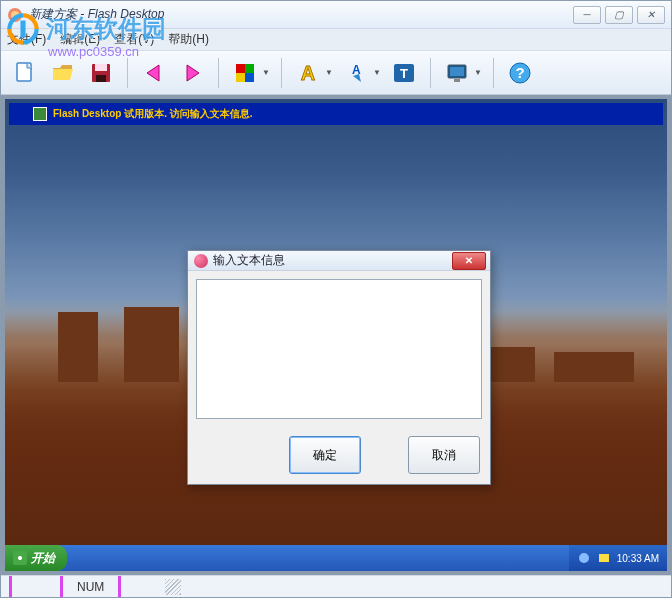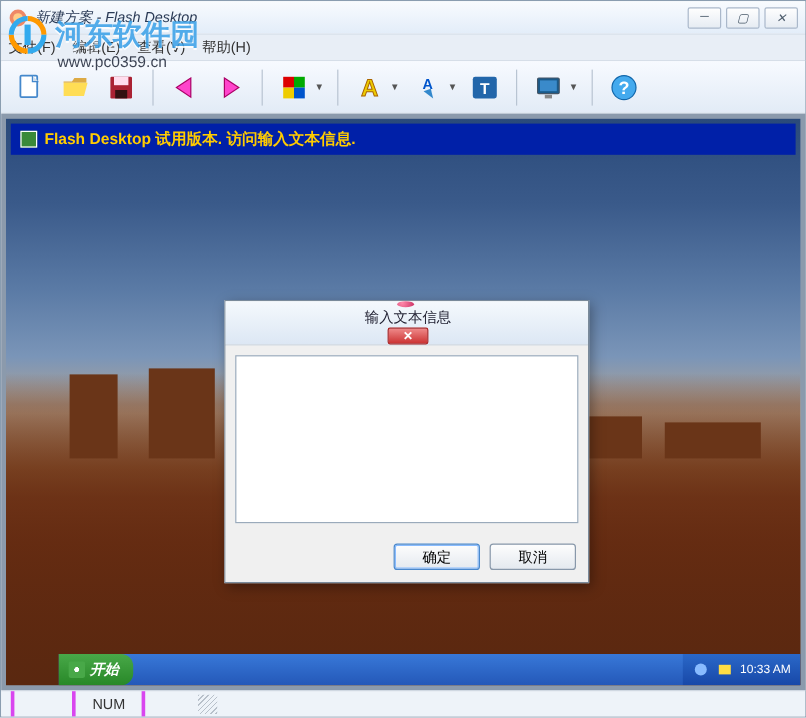--- a/index.html
+++ b/index.html
@@ -25,50 +25,50 @@
 .workspace { flex: 1; background: #8b9aac; padding: 4px; position: relative; overflow: hidden; }
 .canvas { width: 100%; height: 100%; position: relative; background: linear-gradient(to bottom, #2a4a7a 0%, #3a5a8a 15%, #5a7aa5 30%, #7a95b8 42%, #b8a590 52%, #9a6a40 62%, #7a4020 75%, #5a2a10 100%); overflow: hidden; }
 .terrain { position: absolute; bottom: 0; left: 0; right: 0; height: 55%; background: linear-gradient(to bottom, transparent 0%, rgba(110,50,20,0.4) 10%, rgba(100,40,15,0.8) 40%, #5a2810 100%); }
 .rock-formation { position: absolute; bottom: 40%; background: #6a3518; }
 .rock1 { left: 8%; width: 40px; height: 70px; }
 .rock2 { left: 18%; width: 55px; height: 75px; }
 .rock3 { left: 30%; width: 35px; height: 55px; }
 .rock4 { right: 20%; width: 90px; height: 35px; }
 .rock5 { right: 5%; width: 80px; height: 30px; }
 
-.trial-banner { position: absolute; top: 4px; left: 4px; right: 4px; background: #0020a8; color: #ffcc00; font-weight: bold; font-size: 13px; padding: 4px 8px; display: flex; align-items: center; white-space: nowrap; }
+.trial-banner { position: absolute; top: 4px; left: 4px; right: 4px; background: #0020a8; color: #ffcc00; font-weight: bold; font-size: 10px; padding: 4px 24px; display: flex; align-items: center; white-space: nowrap; }
 .trial-banner .sys-icon { width: 14px; height: 14px; background: #3a8a3a; border: 1px solid #fff; margin-right: 6px; flex-shrink: 0; }
 .trial-banner a { color: #ffcc00; text-decoration: underline; margin: 0 4px; }
 
-.taskbar-embed { position: absolute; bottom: 0; left: 0; right: 0; height: 26px; background: linear-gradient(to bottom, #3878d8, #2458b8); display: flex; align-items: center; margin-left: 44px; }
+.taskbar-embed { position: absolute; bottom: 0; left: 0; right: 0; height: 26px; background: linear-gradient(to bottom, #3878d8, #2458b8); display: flex; align-items: center; }
 .start-btn { height: 100%; padding: 0 12px 0 8px; background: linear-gradient(to bottom, #48a848, #288828); color: #fff; font-weight: bold; font-style: italic; display: flex; align-items: center; gap: 4px; border-radius: 0 10px 10px 0; font-size: 12px; }
 .start-btn::before { content: ""; width: 14px; height: 14px; background: radial-gradient(circle, #fff 20%, transparent 22%), #48a848; border-radius: 2px; }
 .taskbar-embed .tray { margin-left: auto; height: 100%; padding: 12px 8px; background: linear-gradient(to bottom, #2a68c8, #1848a8); display: flex; align-items: center; gap: 6px; color: #fff; font-size: 10px; }
 .tray .tray-icon { width: 14px; height: 14px; }
 
 .dialog { position: absolute; top: 155px; left: 186px; width: 304px; background: #f0f0f0; border: 1px solid #7a8a9a; box-shadow: 2px 3px 10px rgba(0,0,0,0.35); }
-.dialog-titlebar { height: 37px; background: linear-gradient(#f5f9fd, #dce7f4); display: flex; align-items: center; padding: 0 4px 0 6px; border-bottom: 1px solid #c8d2de; flex-direction: column; }
+.dialog-titlebar { height: 20px; background: linear-gradient(#f5f9fd, #dce7f4); display: flex; align-items: center; padding: 0 4px 0 6px; border-bottom: 1px solid #c8d2de; }
 .dialog-titlebar .d-icon { width: 14px; height: 14px; border-radius: 50%; background: radial-gradient(circle at 30% 30%, #f8a, #c36); margin-right: 5px; }
 .dialog-titlebar .d-title { flex: 1; color: #223; font-size: 12px; }
 .dialog-close { width: 34px; height: 18px; background: linear-gradient(#e88, #c33); border: 1px solid #a22; border-radius: 2px; color: #fff; display: flex; align-items: center; justify-content: center; font-size: 10px; font-weight: bold; cursor: pointer; }
 .dialog-body { padding: 8px; background: #f0f0f0; }
 .dialog-textarea { width: 100%; height: 140px; border: 1px solid #9aaabb; background: #fff; padding: 4px; font-family: inherit; font-size: 12px; resize: none; outline: none; }
 .dialog-buttons { padding: 6px 10px 10px; display: flex; justify-content: flex-end; gap: 8px; background: #f0f0f0; }
-.dlg-btn { min-width: 72px; height: 22px; border: 1px solid #8898aa; border-radius: 3px; background: linear-gradient(#fdfdfd, #e4e9ef); font-size: 12px; cursor: pointer; }
+.dlg-btn { min-width: 72px; height: 38px; border: 1px solid #8898aa; border-radius: 3px; background: linear-gradient(#fdfdfd, #e4e9ef); font-size: 12px; cursor: pointer; margin-left: 39px; }
 .dlg-btn.primary { border-color: #4a88cc; box-shadow: 0 0 0 1px #8bf inset; }
 
 .statusbar { height: 22px; background: #eef3f9; border-top: 1px solid #d0d8e2; display: flex; align-items: center; padding: 0 8px; color: #333; font-size: 12px; }
 .statusbar .st-left { flex: 1; }
 .statusbar .st-cell { padding: 0 14px; border-left: 3px solid #d946ef; height: 100%; display: flex; align-items: center; }
 .statusbar .st-grip { width: 16px; height: 16px; background: repeating-linear-gradient(135deg, #b8c0ca 0 1px, transparent 1px 3px); margin-left: 6px; }
 
 .watermark { position: absolute; top: 12px; left: 6px; display: flex; align-items: center; gap: 6px; pointer-events: none; z-index: 500; text-align: center; }
 .watermark .wm-logo { width: 34px; height: 34px; }
 .watermark .wm-text { color: #38a0e8; font-size: 24px; font-weight: bold; font-family: "Microsoft YaHei", sans-serif; opacity: 0.85; text-shadow: 0 1px 0 #fff; }
-.watermark .wm-url { position: absolute; top: 32px; left: 42px; color: #0f172a; font-size: 13px; opacity: 0.8; }
+.watermark .wm-url { position: absolute; top: 32px; left: 42px; color: #8b5cf6; font-size: 13px; opacity: 0.8; }
 
 svg { display: block; }
 </style>
 </head>
 <body>
 
 <div class="window">
 
   <div class="titlebar">
     <span class="app-icon">

